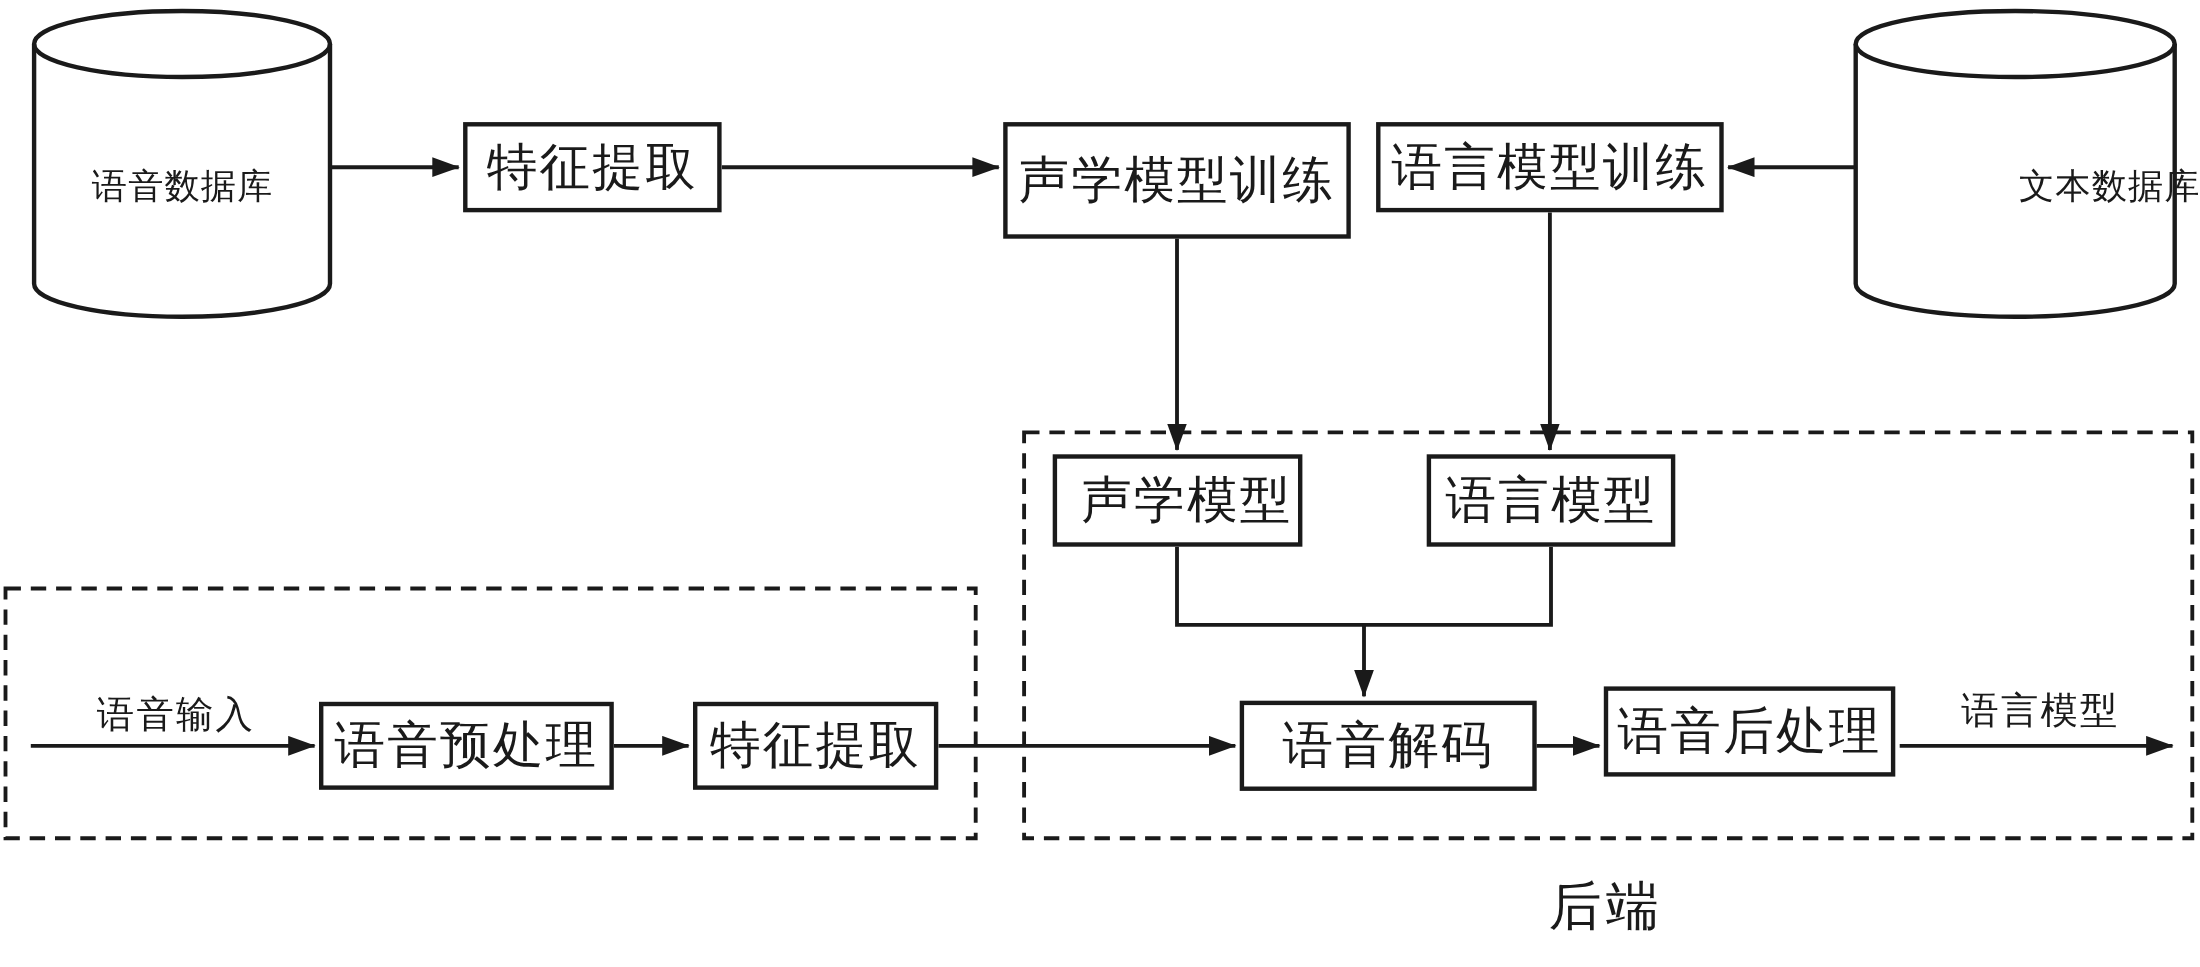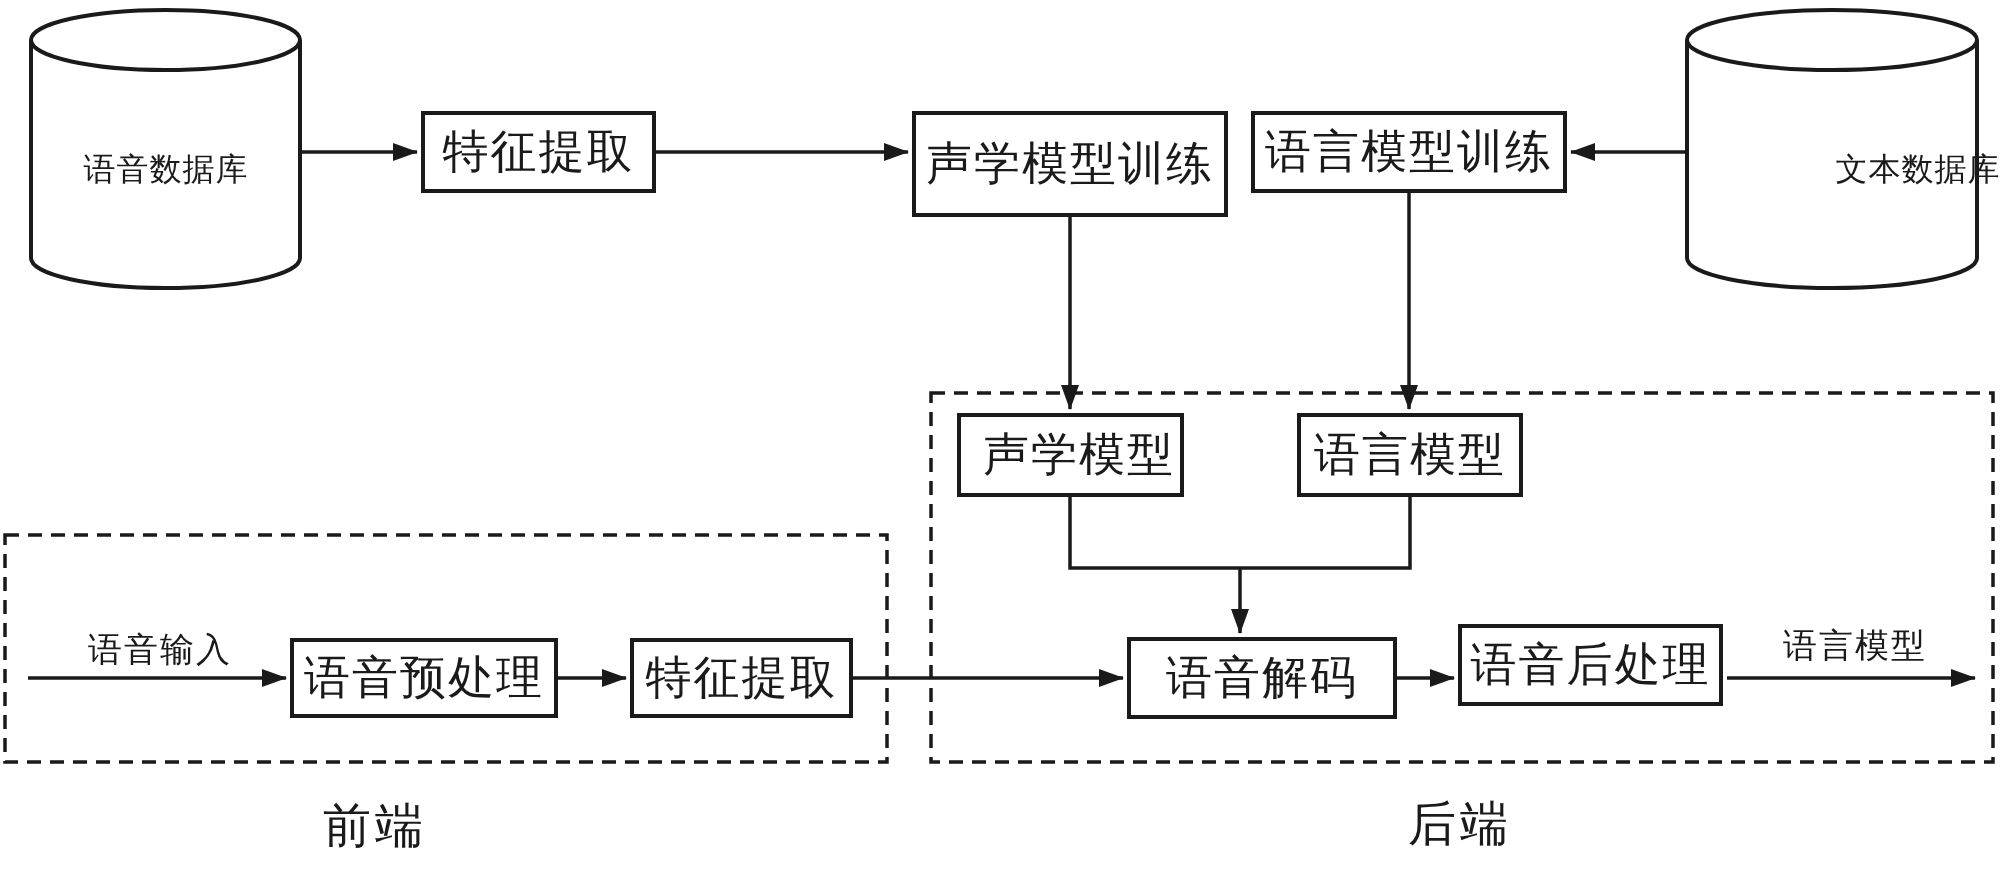--- a/index.html
+++ b/index.html
@@ -83,16 +83,15 @@
   <div class="box" style="left:957px;top:413px;width:227px;height:84px;padding-left:17px;">声学模型</div>
   <div class="box" style="left:1297px;top:413px;width:226px;height:84px;">语言模型</div>
 
   <div class="lbl" style="left:55px;top:624px;width:210px;height:52px;">语音输入</div>
   <div class="box" style="left:290px;top:638px;width:268px;height:80px;">语音预处理</div>
   <div class="box" style="left:630px;top:638px;width:223px;height:80px;">特征提取</div>
   <div class="box" style="left:1127px;top:637px;width:270px;height:82px;">语音解码</div>
   <div class="box" style="left:1458px;top:624px;width:265px;height:82px;">语音后处理</div>
   <div class="lbl" style="left:1750px;top:620px;width:210px;height:52px;">语言模型</div>
 
-  <div class="lbl region-label" style="left:275px;top:798px;width:200px;height:56px;">前端</div>
   <div class="lbl region-label" style="left:1360px;top:796px;width:200px;height:56px;">后端</div>
 
 </div>
 
 </body></html>

